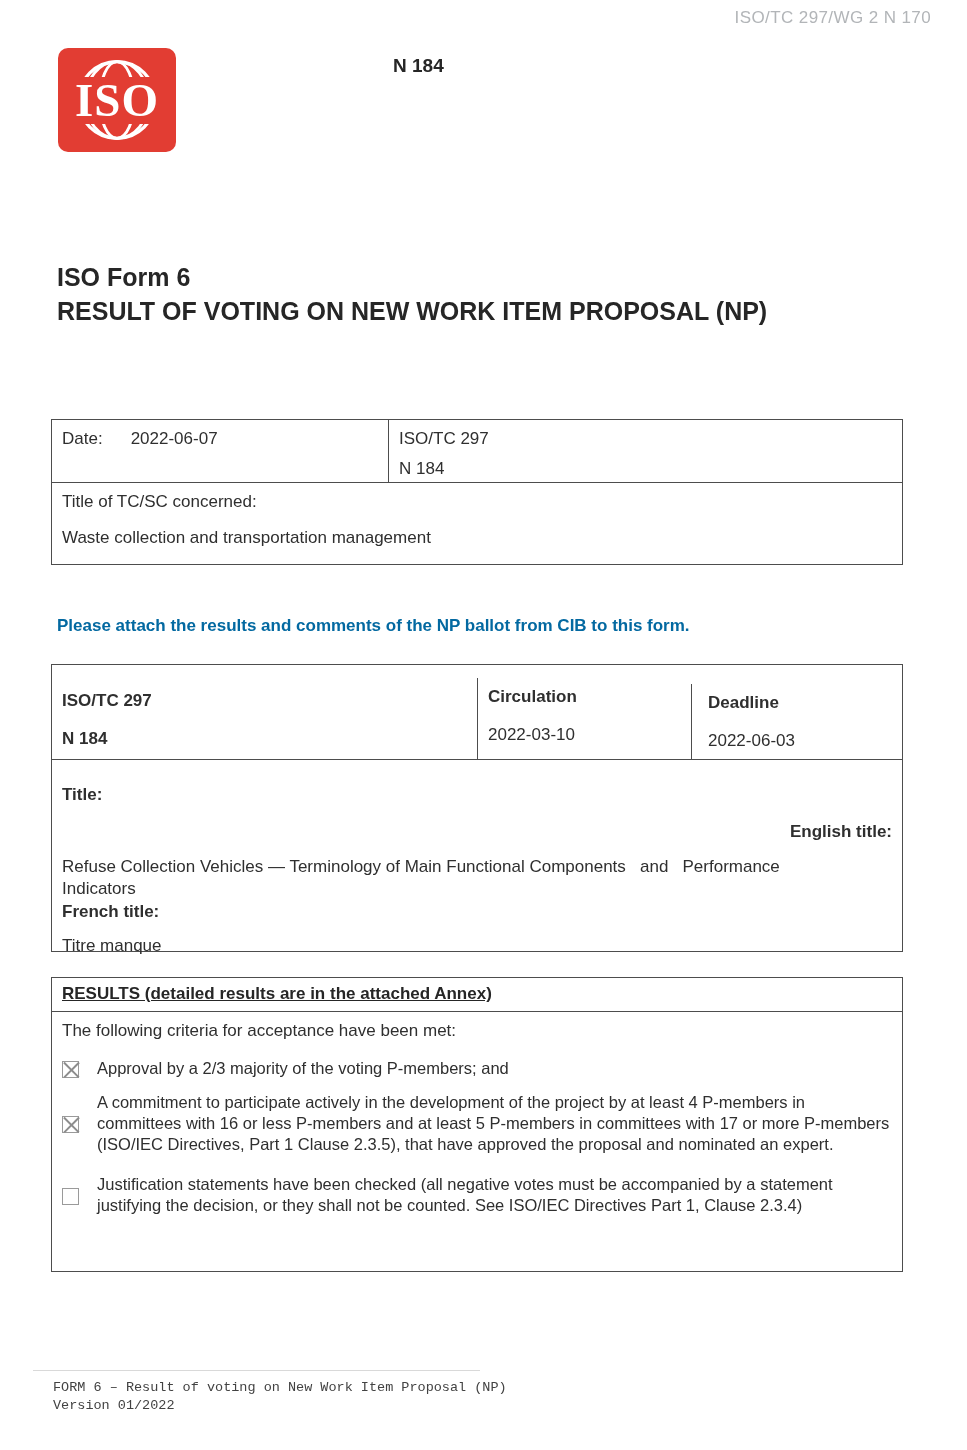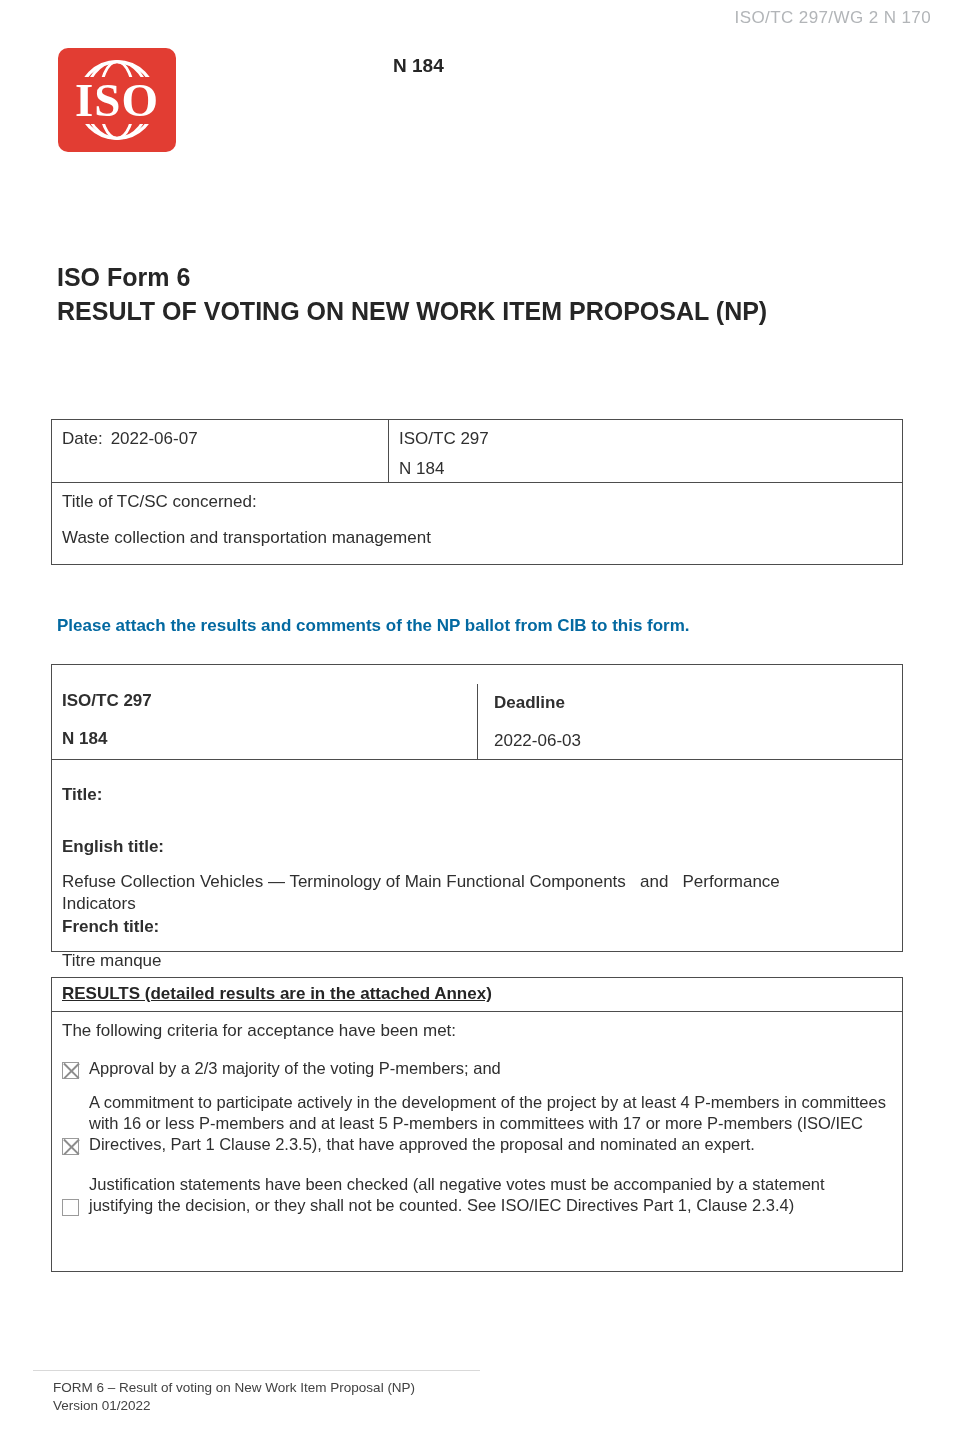--- a/index.html
+++ b/index.html
@@ -88,61 +88,61 @@
   .tbl .row { display: flex; }
   .tbl .row + .row { border-top: 1px solid var(--color-border); }
   .tbl .cell { padding: 9px 10px; }
   .tbl .cell + .cell { border-left: 1px solid var(--color-border); }
   .b { font-weight: 700; }
   
   .tbl-info { top: 419px; }
   .tbl-info .r1 { height: 62px; }
   .tbl-info .c-date { width: 336px; }
   .tbl-info .c-committee { flex: 1; }
-  .tbl-info .c-date .val { margin-left: 8px; }
+  .tbl-info .c-date .val { margin-left: 28px; }
   .tbl-info .line2 { margin-top: 10px; }
   .tbl-info .r2 { display: block; height: 82px; padding: 9px 10px; }
   .tbl-info .r2 .tc-title-value { margin-top: 16px; }
   
   .attach-note {
     position: absolute;
     left: 57px;
     top: 616px;
     font-size: 17px;
     font-weight: 700;
     color: #0369a1;
   }
   
   .tbl-ballot { top: 664px; }
   .tbl-ballot .r1 { height: 94px; }
   .tbl-ballot .c1 { width: 425px; }
   .tbl-ballot .c2 { width: 214px; }
   .tbl-ballot .c3 { width: 211px; padding-left: 16px; }
   .tbl-ballot .sub { margin-top: 18px; }
   .tbl-ballot .r2 { display: block; height: 192px; padding: 25px 10px; }
-  .tbl-ballot .r2 .english-title-label { margin-top: 32px; }
+  .tbl-ballot .r2 .english-title-label { margin-top: 17px; text-align: right; }
   .tbl-ballot .r2 .english-title { margin-top: 14px; line-height: 22px; white-space: pre-wrap; }
   .tbl-ballot .r2 .french-title-label { margin-top: 2px; }
   .tbl-ballot .r2 .french-title { margin-top: 14px; }
   
   .tbl-results { top: 977px; }
   .tbl-results .hdr {
     height: 33px;
     padding: 6px 10px;
     font-weight: 700;
     color: #262626;
     text-decoration: underline;
   }
   .tbl-results .body {
     display: block;
     height: 260px;
     padding: 9px 10px 20px 10px;
     border-top: 1px solid var(--color-border);
   }
-  .criterion { display: flex; align-items: flex-end; }
+  .criterion { display: flex; align-items: center; gap: 8px; }
   .criterion .text { flex: 1; line-height: 21px; font-size: 16.5px; }
   .c1 { margin-top: 17px; }
   .c2 { margin-top: 13px; }
   .c3 { margin-top: 19px; }
   .checkbox {
     flex: none;
     position: relative;
     width: 17px;
     height: 17px;
     margin: 2px 10px 0 0;
@@ -170,20 +170,21 @@
     height: 1px;
     background: #d9d9d9;
   }
   .footer {
     position: absolute;
     left: 53px;
     top: 1379px;
     font-size: 13.5px;
     line-height: 18px;
     color: var(--color-footer-text);
+    font-family: Liberation Mono, monospace;
   }
 </style>
 </head>
 <body>
 
 <div class="page">
 
   <div class="doc-ref">ISO/TC 297/WG 2 N 170</div>
 
   <div class="logo">
@@ -222,20 +223,24 @@
   </div>
 
   <div class="attach-note">Please attach the results and comments of the NP ballot from CIB to this form.</div>
 
   <div class="tbl tbl-ballot">
     <div class="row r1">
       <div class="cell c1">
         <div class="b">ISO/TC 297</div>
         <div class="b sub">N 184</div>
       </div>
+      <div class="cell c2">
+        <div class="b">Circulation</div>
+        <div class="sub">2022-03-10</div>
+      </div>
       <div class="cell c3">
         <div class="b">Deadline</div>
         <div class="sub">2022-06-03</div>
       </div>
     </div>
     <div class="row r2">
       <div class="b">Title:</div>
       <div class="b english-title-label">English title:</div>
       <div class="english-title">Refuse Collection Vehicles — Terminology of Main Functional Components   and   Performance
 Indicators</div>

